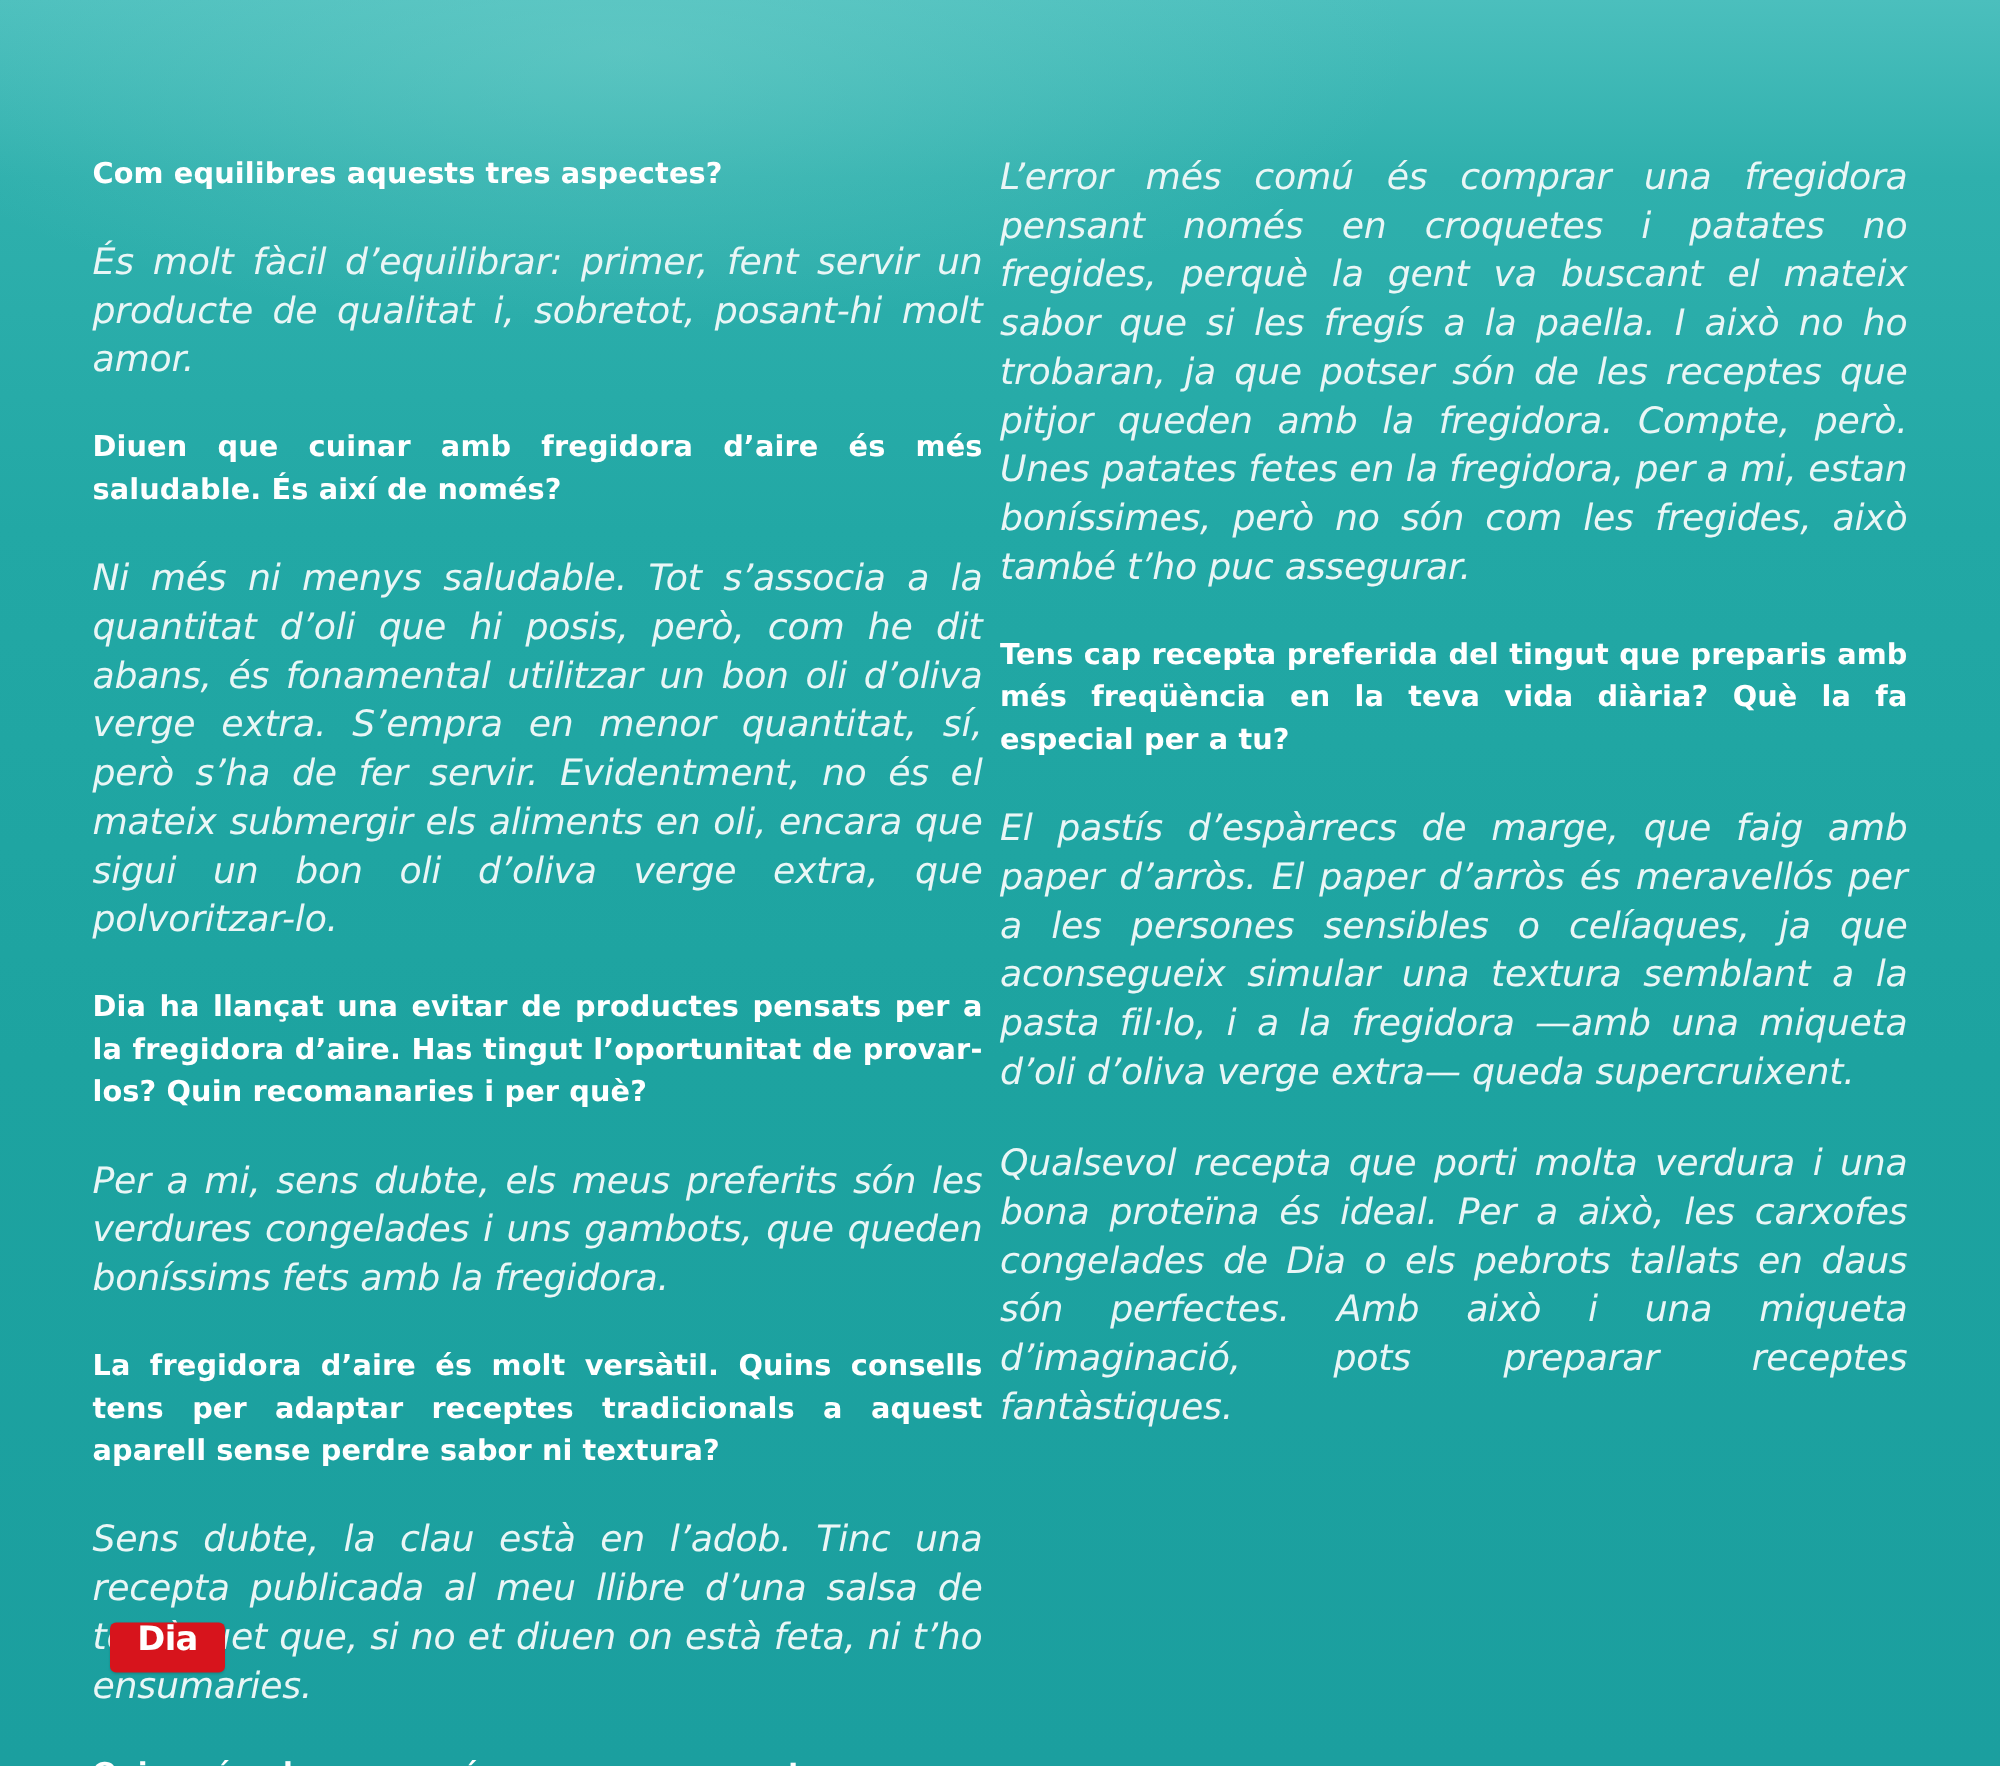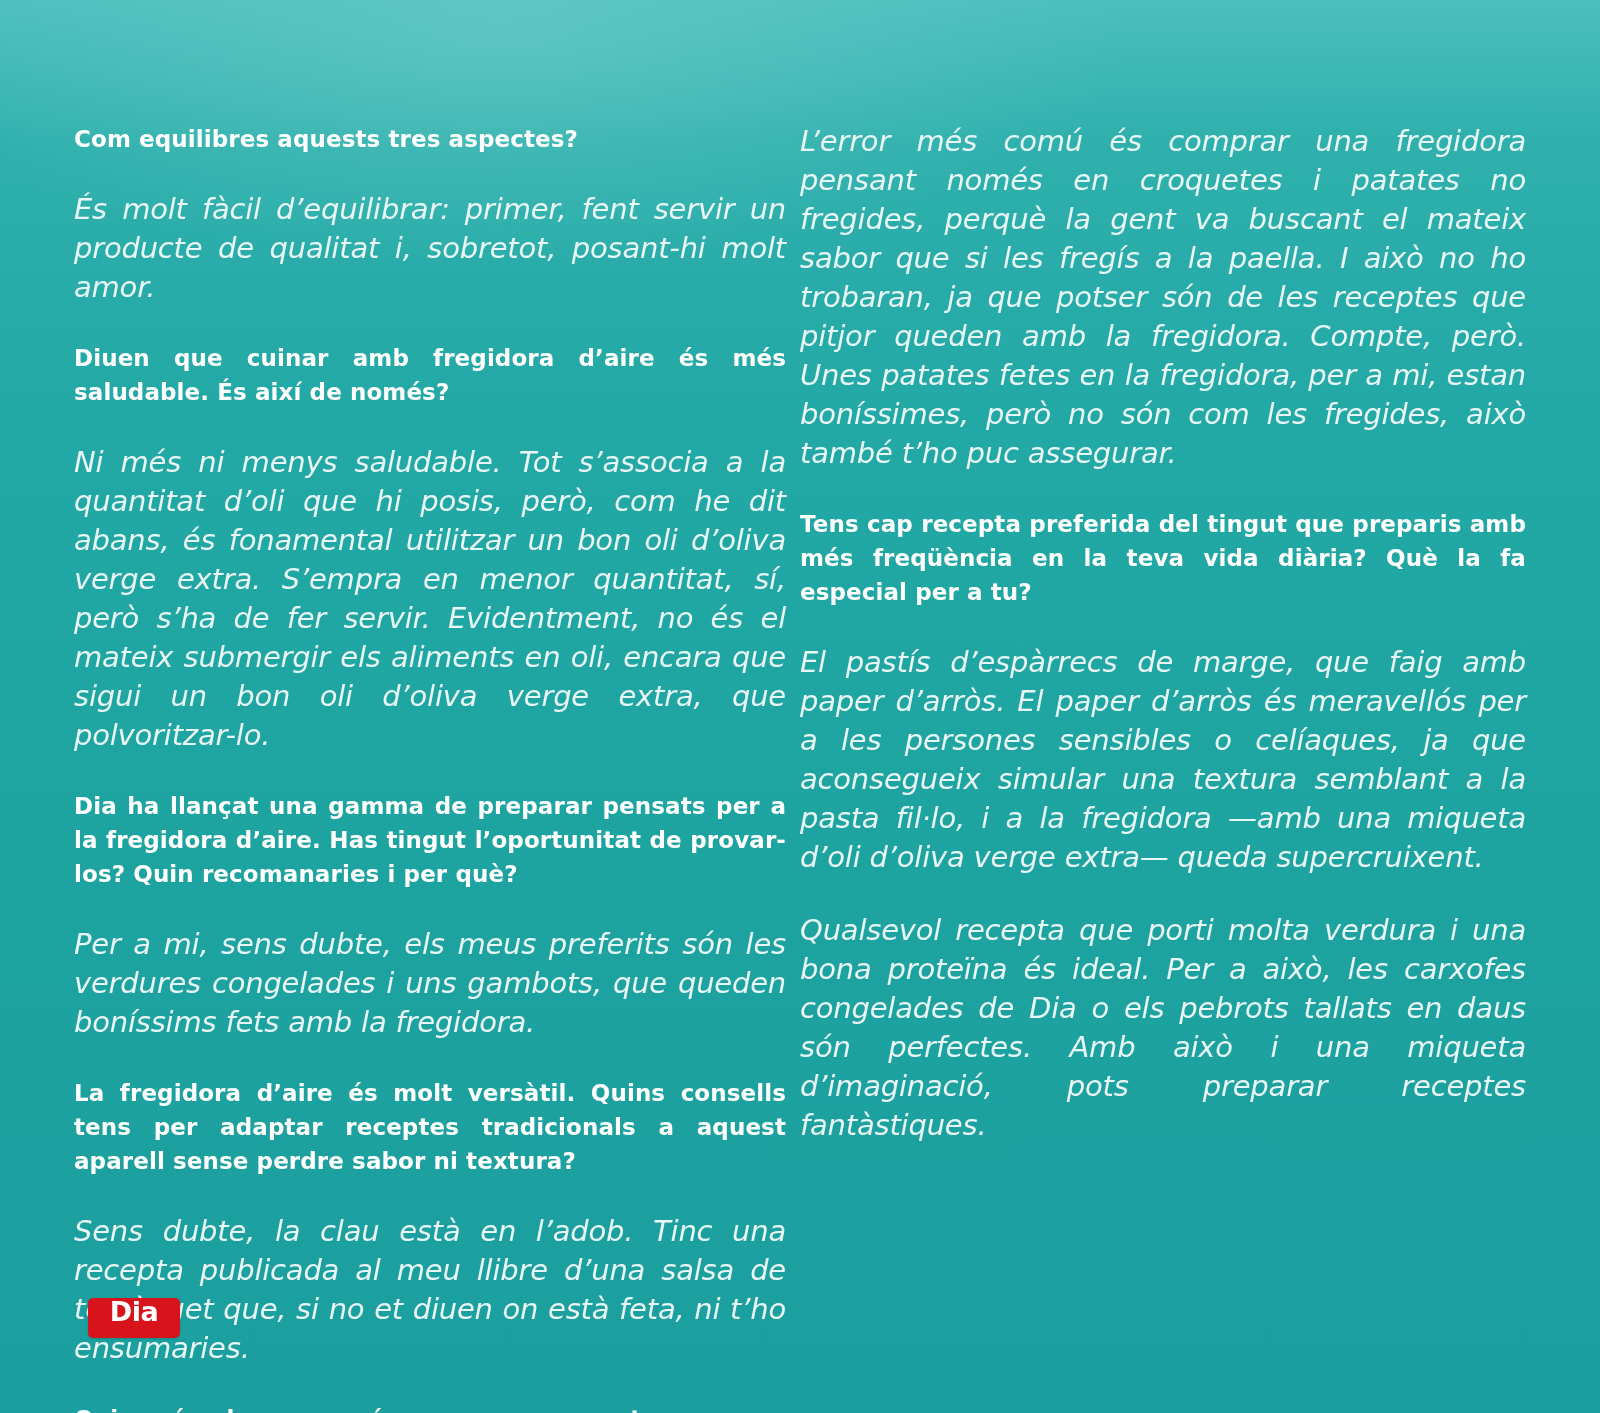--- a/index.html
+++ b/index.html
@@ -81,21 +81,21 @@
 <body>
 
 <div class="glow"></div>
 
 <div class="columns">
   <div class="col left">
     <p class="q">Com equilibres aquests tres aspectes?</p>
     <p class="a">És molt fàcil d’equilibrar: primer, fent servir un producte de qualitat i, sobretot, posant-hi molt amor.</p>
     <p class="q">Diuen que cuinar amb fregidora d’aire és més saludable. És així de només?</p>
     <p class="a">Ni més ni menys saludable. Tot s’associa a la quantitat d’oli que hi posis, però, com he dit abans, és fonamental utilitzar un bon oli d’oliva verge extra. S’empra en menor quantitat, sí, però s’ha de fer servir. Evidentment, no és el mateix submergir els aliments en oli, encara que sigui un bon oli d’oliva verge extra, que polvoritzar-lo.</p>
-    <p class="q">Dia ha llançat una gamma de preparar pensats per a la fregidora d’aire. Has tingut l’oportunitat de provar-los? Quin recomanaries i per què?</p>
+    <p class="q">Dia ha llançat una evitar de productes pensats per a la fregidora d’aire. Has tingut l’oportunitat de provar-los? Quin recomanaries i per què?</p>
     <p class="a">Per a mi, sens dubte, els meus preferits són les verdures congelades i uns gambots, que queden boníssims fets amb la fregidora.</p>
     <p class="q">La fregidora d’aire és molt versàtil. Quins consells tens per adaptar receptes tradicionals a aquest aparell sense perdre sabor ni textura?</p>
     <p class="a">Sens dubte, la clau està en l’adob. Tinc una recepta publicada al meu llibre d’una salsa de tomàquet que, si no et diuen on està feta, ni t’ho ensumaries.</p>
     <p class="q last">Quins són els errors més comuns que acostumen</p>
   </div>
   <div class="col right">
     <p class="a">L’error més comú és comprar una fregidora pensant només en croquetes i patates no fregides, perquè la gent va buscant el mateix sabor que si les fregís a la paella.  I això no ho trobaran, ja que  potser són de les receptes que pitjor queden amb la fregidora.  Compte, però. Unes patates fetes en la fregidora, per a mi, estan boníssimes, però no són com les fregides, això també t’ho puc assegurar.</p>
     <p class="q">Tens cap recepta preferida del tingut que preparis amb més freqüència en la teva vida diària? Què la fa especial per a tu?</p>
     <p class="a">El pastís d’espàrrecs de marge, que faig amb paper d’arròs. El paper d’arròs és meravellós per a les persones sensibles o celíaques, ja que aconsegueix simular una textura semblant a la pasta fil·lo, i a la fregidora —amb una miqueta d’oli d’oliva verge extra— queda supercruixent.</p>
     <p class="a">Qualsevol recepta que porti molta verdura i una bona proteïna és ideal. Per a això, les carxofes congelades de Dia o els pebrots tallats en daus són perfectes.  Amb això i una miqueta d’imaginació, pots preparar receptes fantàstiques.</p>

